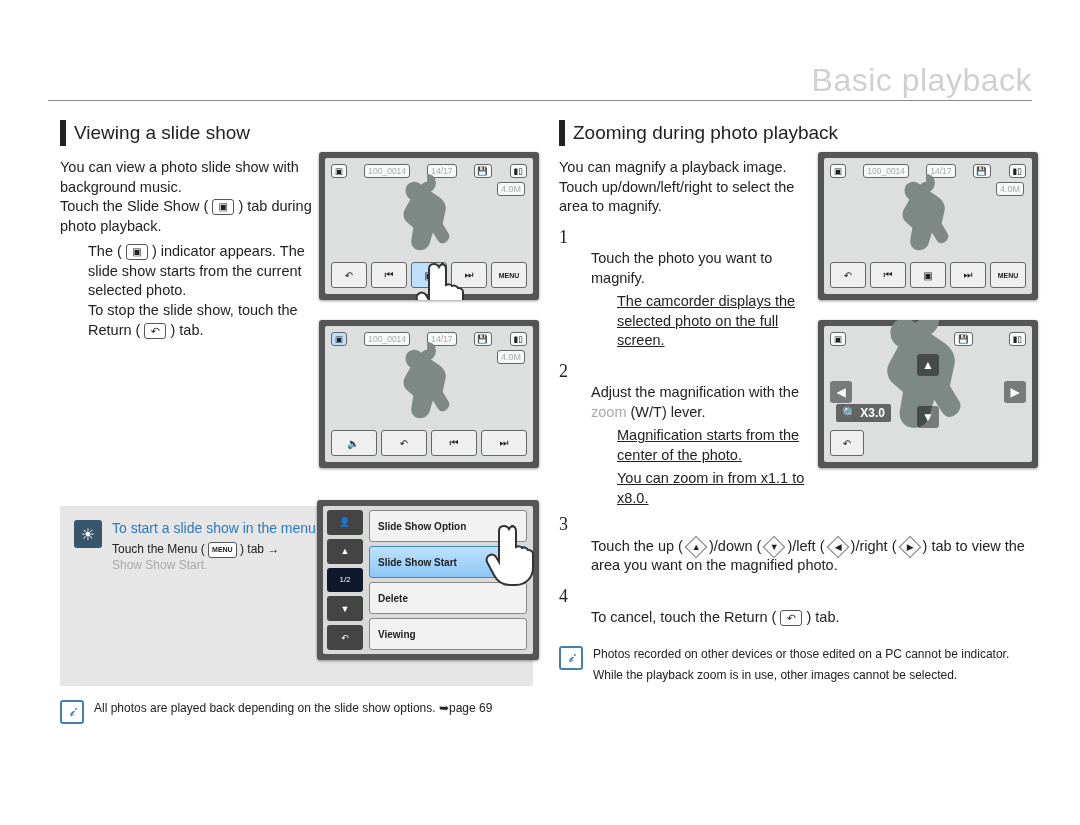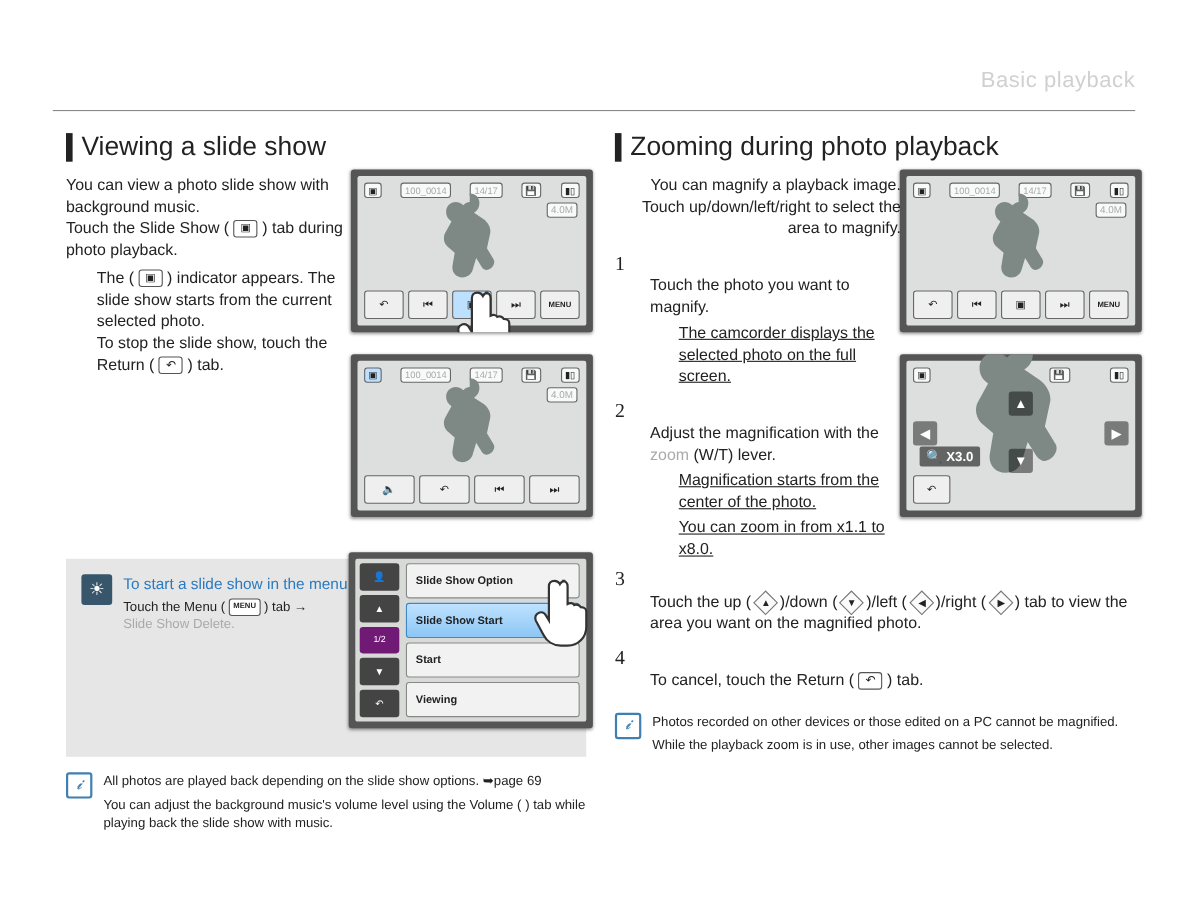--- a/index.html
+++ b/index.html
@@ -11,35 +11,35 @@
     position:relative;
     background:#fff;
   }
   .page {
     position:relative;
     width:1080px; height:825px;
     padding: 60px 48px 20px 48px;
   }
   .chapter-title {
     position:absolute; top:62px; right:48px;
-    font-size:20px; color:#d0d0d0;
+    font-size:32px; color:#d0d0d0;
     letter-spacing:0.5px;
   }
   .hr-top {
     position:absolute; top:100px; left:48px; right:48px;
     border-top:1px solid #888;
   }
   .columns {
     position:absolute; top:120px; left:60px; right:48px;
     display:flex; gap:26px;
   }
   .col { flex:1 1 50%; position:relative; }
   .section-title {
     display:flex; align-items:center; gap:8px;
-    font-size:24px; color:#222; margin-bottom:12px;
+    font-size:19px; color:#222; margin-bottom:12px;
   }
   .section-bar { width:6px; height:26px; background:#222; display:inline-block;}
   .body-text { font-size:14.5px; line-height:1.35; }
   .bullet-block { margin-left:28px; margin-top:6px; }
   .inline-icon {
     display:inline-flex; align-items:center; justify-content:center;
     min-width:22px; height:16px; border:1px solid #555; border-radius:3px;
     font-size:8px; background:#fff; padding:0 3px; vertical-align:middle;
     line-height:14px;
   }
@@ -226,65 +226,64 @@
       </div>
 
       <div class="tipbox" style="margin-top:28px; min-height:180px; position:relative;">
         <div class="tip-icon">☀</div>
         <div class="tip-content" style="width:220px;">
           <div class="tip-heading">To start a slide show in the menu screen</div>
           <div class="tip-small">
             <span>Touch the Menu (</span>
             <span class="inline-icon icon-menu"></span>
             <span>) tab →</span><br>
-            <span class="grey">Slide Show Delete.</span>
+            <span class="grey">Show Show Start.</span>
           </div>
         </div>
 
         <div class="menu-lcd">
           <div class="menu-inner">
             <div class="menu-sidebar">
               <div class="menu-side-btn">👤</div>
               <div class="menu-side-btn">▲</div>
-              <div class="menu-side-btn" style="background:#701a75; font-size:8px;">1/2</div>
+              <div class="menu-side-btn" style="background:#0f172a; font-size:8px;">1/2</div>
               <div class="menu-side-btn">▼</div>
               <div class="menu-side-btn">↶</div>
             </div>
             <div class="menu-list">
               <div class="menu-item">Slide Show Option</div>
               <div class="menu-item highlight">Slide Show Start</div>
-              <div class="menu-item">Start</div>
+              <div class="menu-item">Delete</div>
               <div class="menu-item">Viewing</div>
             </div>
           </div>
           <div class="hand-pointer" style="right:-10px; top:20px;">
             <svg viewBox="0 0 70 70">
                 <path fill="#fff" stroke="#333" stroke-width="2" d="M32 6c3 0 5 2 5 5v16c2-1 5-1 6 1 2-1 5 0 6 2 2 0 5 1 5 4v14c0 9-7 17-17 17h-6c-7 0-13-4-16-10l-7-13c-1-3 0-6 3-7 2-1 5 0 6 2l3 5V11c0-3 2-5 5-5 2 0 4 1 5 3 1-2 3-3 5-3z"></path>
               </svg>
           </div>
         </div>
       </div>
 
       <div class="noteblock">
         <div class="note-icon">𝓲</div>
         <div>
           <div>All photos are played back depending on the slide show options. ➥page 69</div>
-          <div style="margin-top:4px;">You can adjust the background music's volume level using the Volume (       ) tab while playing back the slide show with music.</div>
         </div>
       </div>
     </div>
 
     <div class="col">
       <div class="section-title">
         <span class="section-bar"></span>
         <span>Zooming during photo playback</span>
       </div>
 
       <div style="position:relative; min-height:320px;">
-        <div class="body-text" style="width:260px;text-align:right;">You can magnify a playback image. Touch up/down/left/right to select the area to magnify.</div>
+        <div class="body-text" style="width:260px;">You can magnify a playback image. Touch up/down/left/right to select the area to magnify.</div>
 
         <div class="body-text step-row" style="width:260px;">
           <span class="num-step">1</span>
           <span class="step-text">
             <span>Touch the photo you want to magnify.</span>
             <div class="sub-bullet">The camcorder displays the selected photo on the full screen.</div>
           </span>
         </div>
 
         <div class="body-text step-row" style="width:260px;">
@@ -376,20 +375,20 @@
         <span class="step-text">
           <span>To cancel, touch the Return (</span>
           <span class="inline-icon icon-return"></span>
           <span>) tab.</span>
         </span>
       </div>
 
       <div class="noteblock" style="margin-top:18px;">
         <div class="note-icon">𝓲</div>
         <div>
-          <div>Photos recorded on other devices or those edited on a PC cannot be magnified.</div>
+          <div>Photos recorded on other devices or those edited on a PC cannot be indicator.</div>
           <div style="margin-top:4px;">While the playback zoom is in use, other images cannot be selected.</div>
         </div>
       </div>
 
     </div>
   </div>
 </div>
 
 </body></html>

